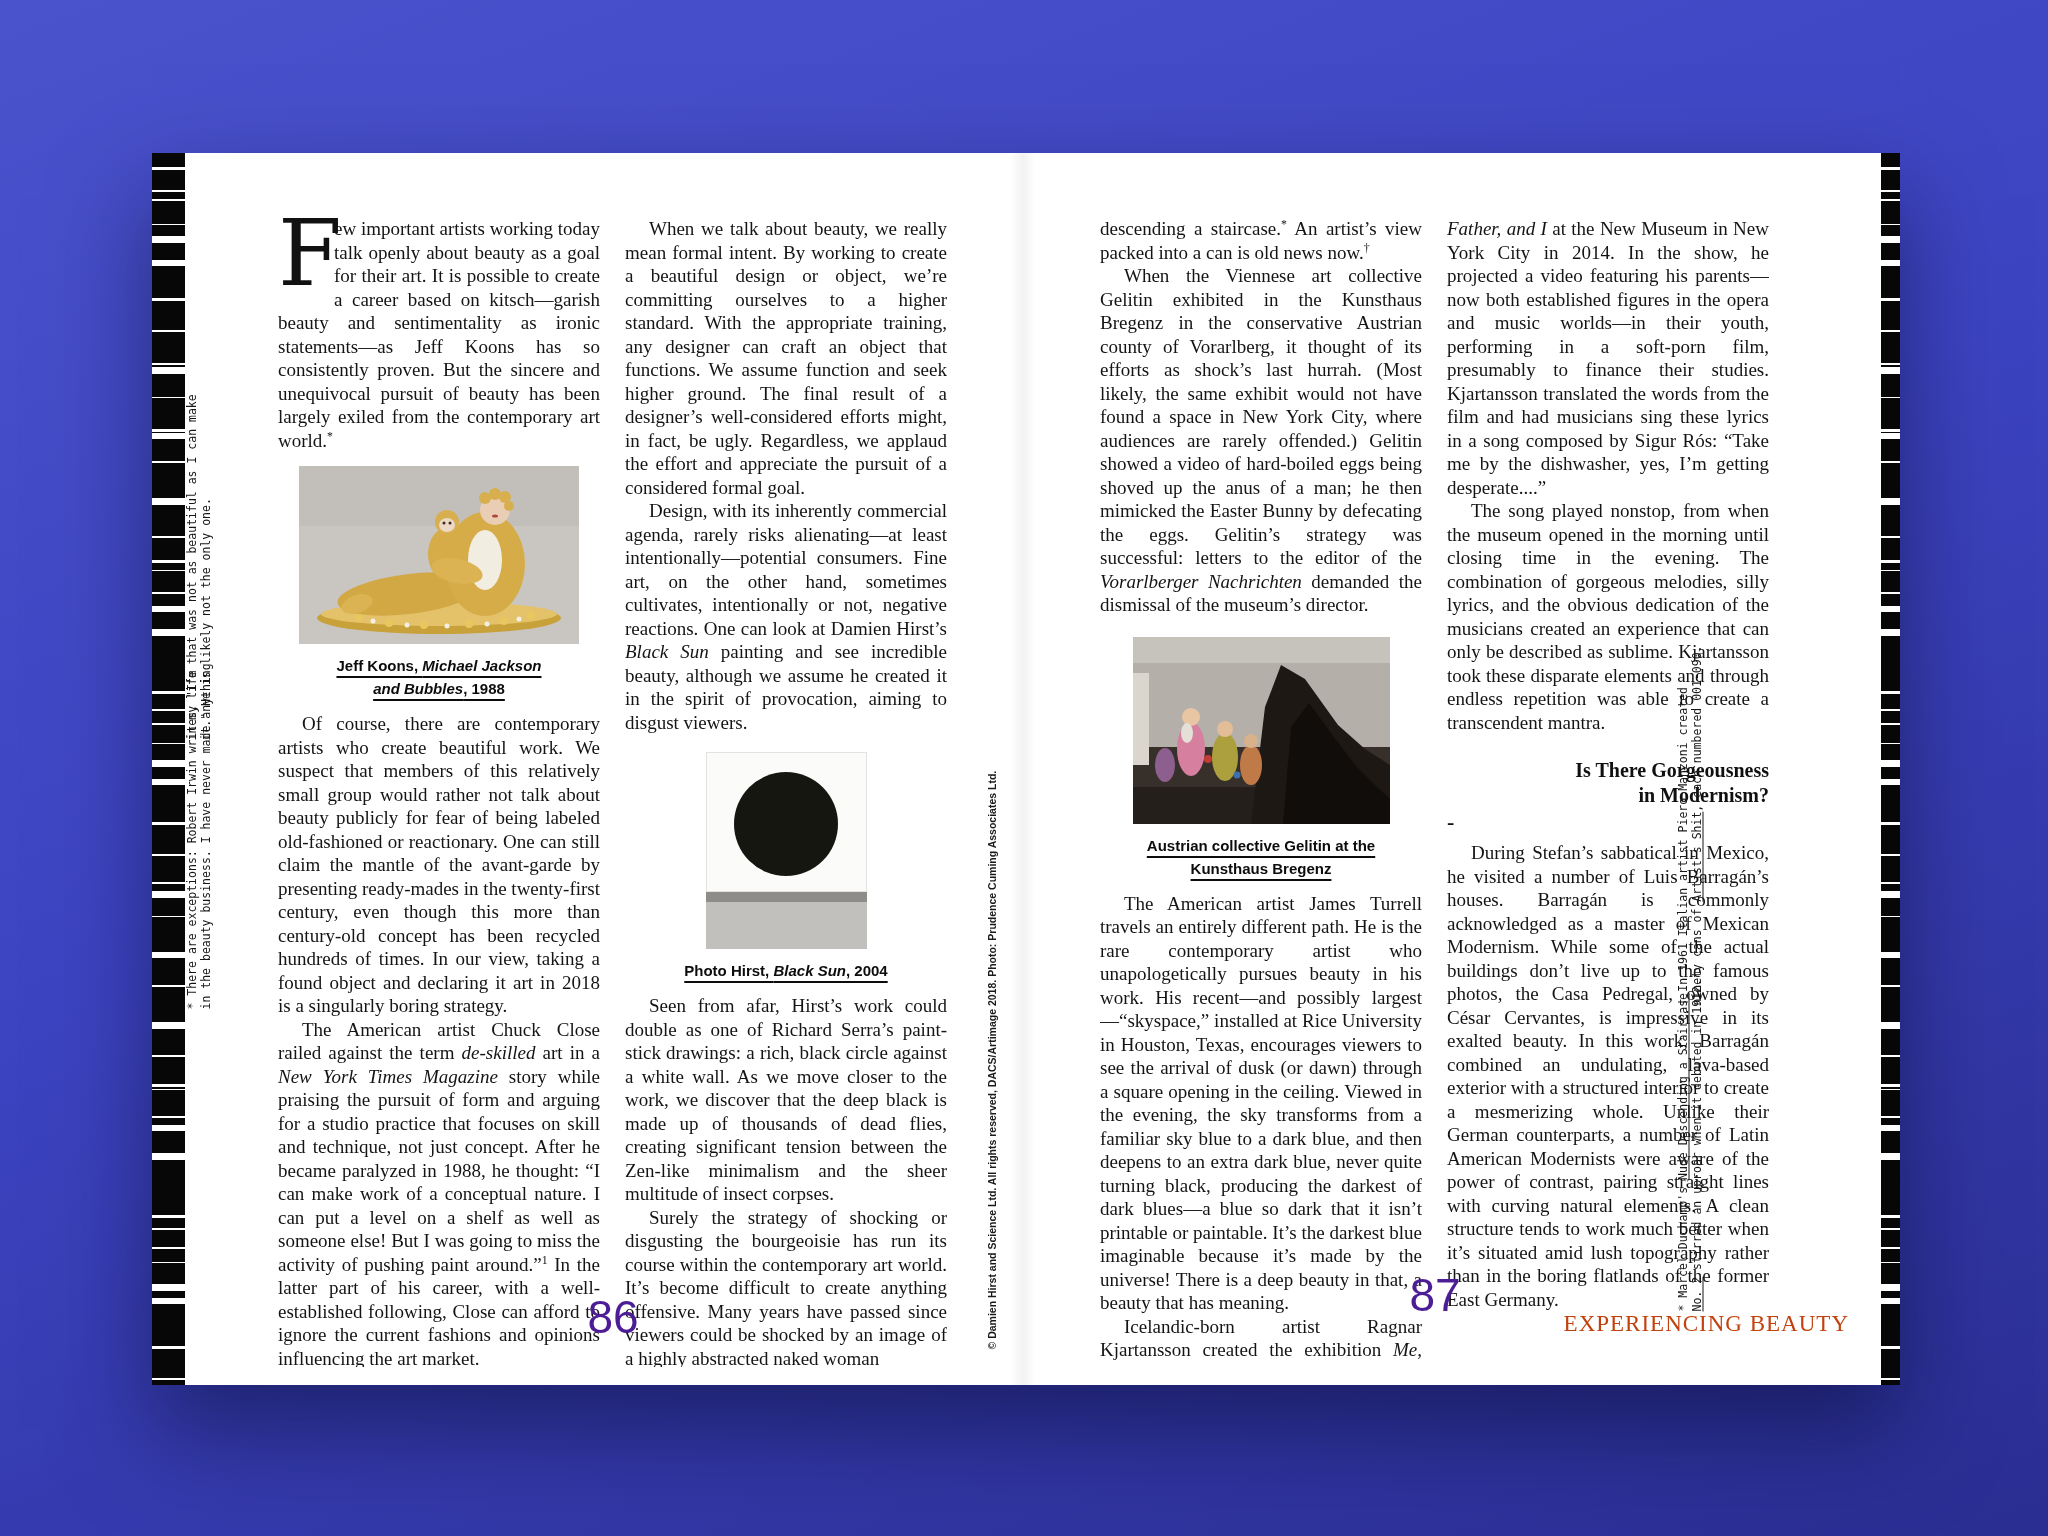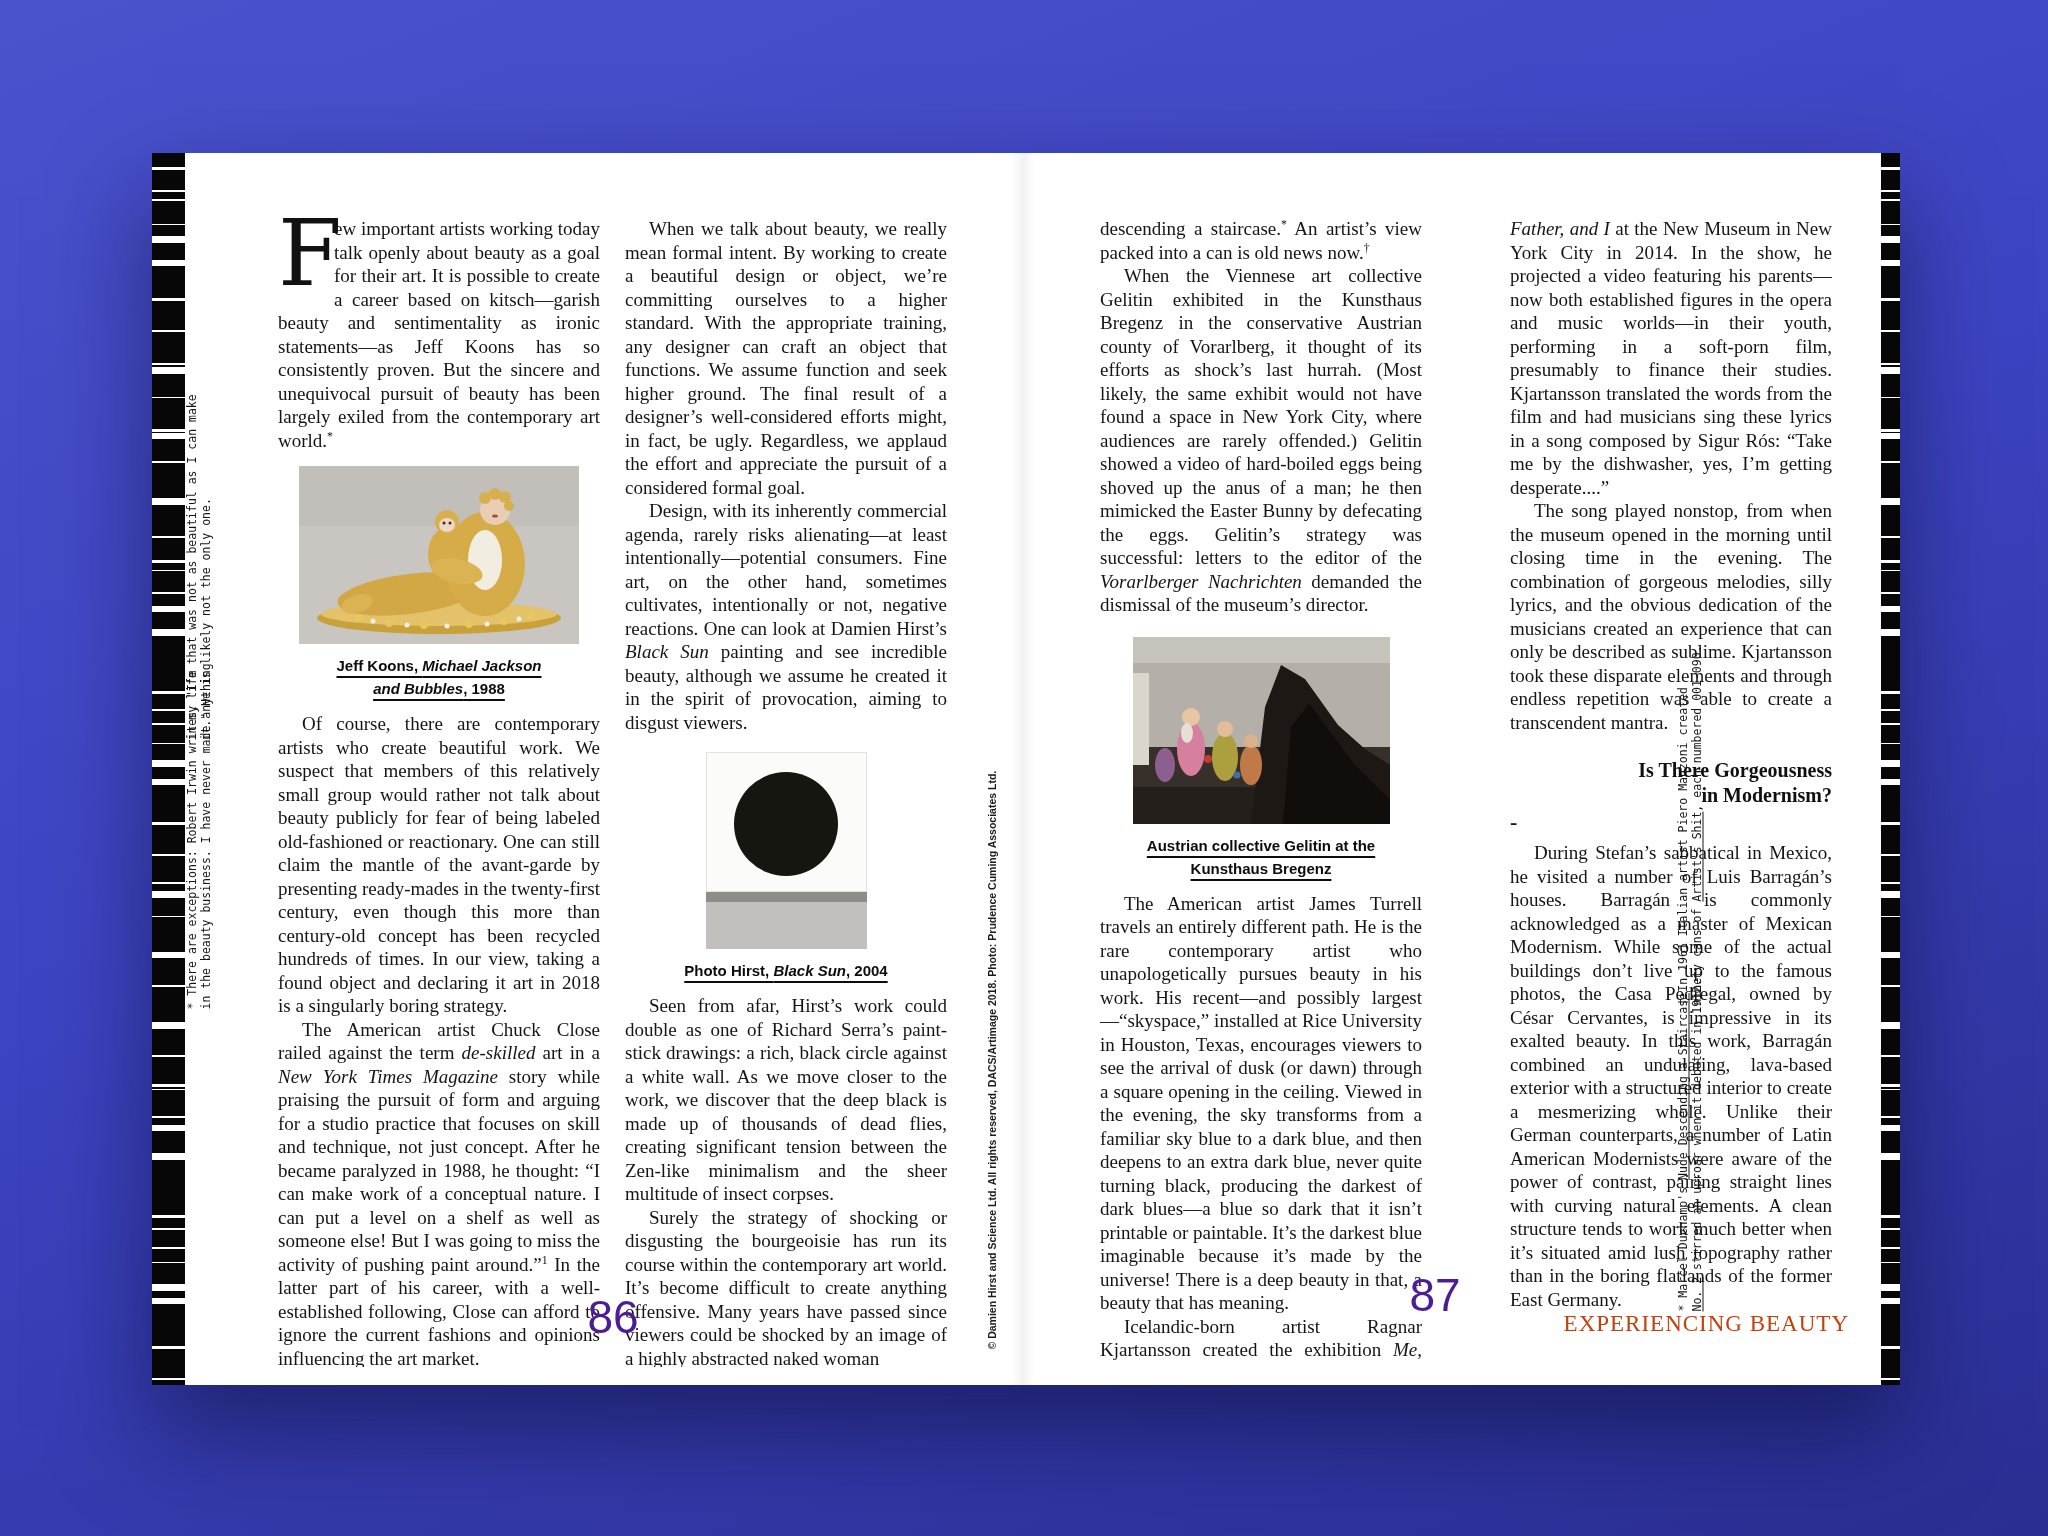--- a/index.html
+++ b/index.html
@@ -26,21 +26,21 @@
   .edge.right{right:0;width:19px;}
 
   .col{
     position:absolute;top:64px;width:322px;height:1150px;overflow:hidden;
     font-size:19px;line-height:23.5px;text-align:justify;color:#141414;
     text-rendering:optimizeLegibility;
   }
   .col1{left:126px;}
   .col2{left:473px;}
   .col3{left:948px;}
-  .col4{left:1358px;}
+  .col4{left:1295px;}
   .col p{margin:0;text-indent:24px;}
   .col p.noindent{text-indent:0;}
   sup{font-size:.62em;line-height:0;vertical-align:super;}
 
   .dropcap{
     float:left;width:56px;height:92px;
     font-family:"DejaVu Serif", serif;font-size:92px;line-height:74px;
     font-weight:400;color:#111;
   }
 

